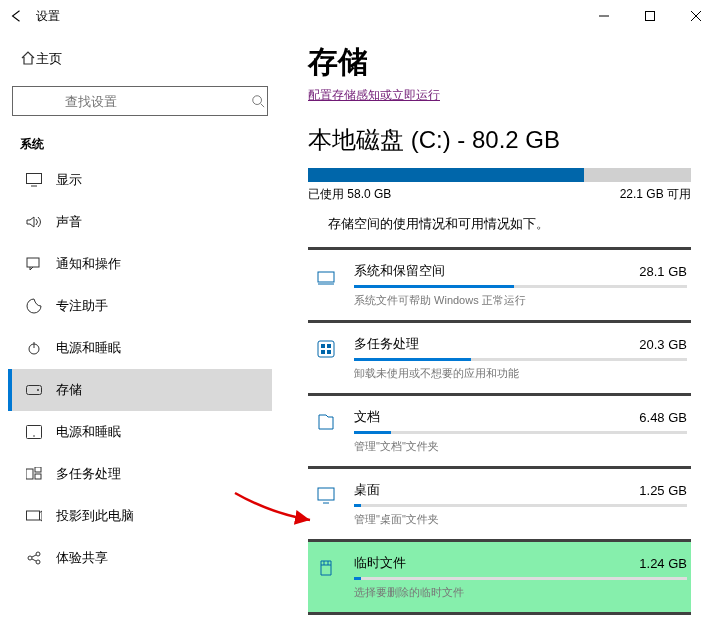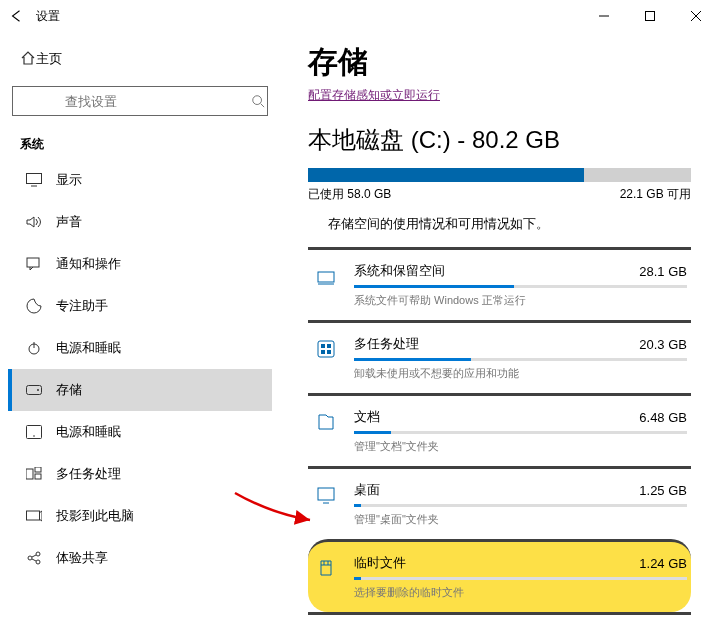--- a/index.html
+++ b/index.html
@@ -39,21 +39,21 @@
   .nav-item .icon { width: 16px; height: 16px; display: flex; align-items: center; justify-content: center; color: #333; }
   .content { flex: 1; padding: 10px 28px 0 28px; overflow: hidden; }
   h1 { font-size: 30px; font-weight: 600; margin: 0 0 4px 0; }
   .link { color: #701a75; text-decoration: underline; font-size: 12px; display: inline-block; margin-bottom: 20px; cursor: pointer; }
   .disk-title { font-size: 24px; font-weight: 400; margin-bottom: 12px; }
   .bar { height: 14px; background: #d0d0d0; margin-bottom: 4px; display: flex; }
   .bar-fill { background: #0066aa; height: 100%; }
   .bar-labels { display: flex; justify-content: space-between; font-size: 12px; color: #000000; margin-bottom: 12px; }
   .desc { font-size: 13px; margin-bottom: 14px; margin-left: 20px; }
   .category { display: flex; align-items: flex-start; padding: 12px 4px; border-top: 3px solid #404040; cursor: pointer; }
-  .category.highlight { background: #fde047; border-radius: 20px; }
+  .category.highlight { background: #86efac; }
   .category .icon { width: 28px; height: 28px; display: flex; align-items: center; justify-content: center; margin-right: 14px; color: #0066aa; flex-shrink: 0; }
   .cat-body { flex: 1; }
   .cat-head { display: flex; justify-content: space-between; align-items: center; }
   .cat-name { font-size: 13px; font-weight: 500; }
   .cat-size { font-size: 13px; }
   .cat-bar { height: 3px; background: #ddd; margin: 5px 0; }
   .cat-bar-fill { height: 100%; background: #0078d4; }
   .cat-sub { font-size: 11px; color: #777; }
   svg { display: block; }
   .arrow {

